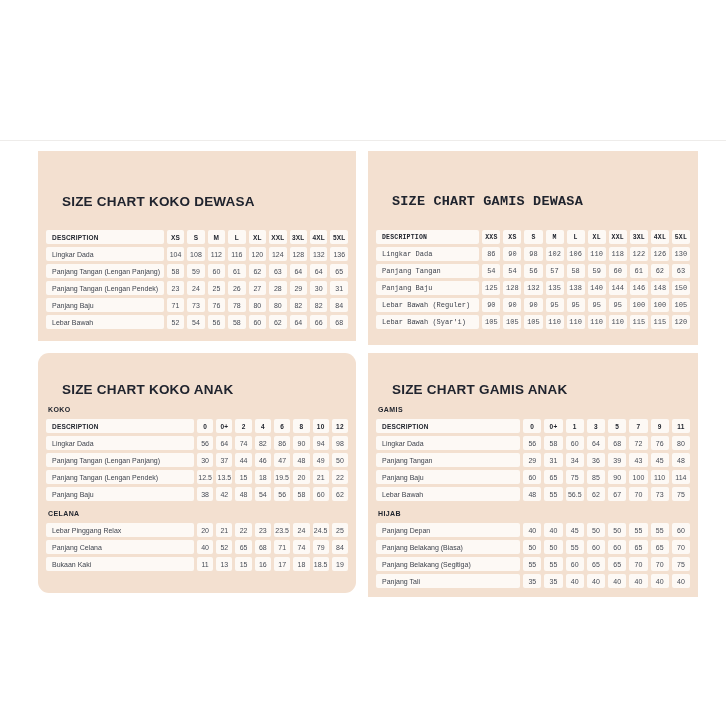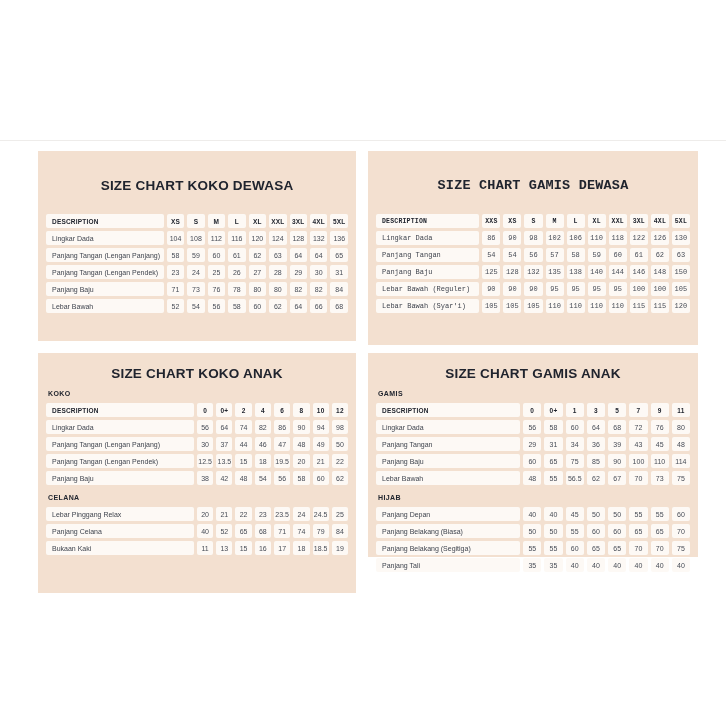--- a/index.html
+++ b/index.html
@@ -14,25 +14,25 @@
     background:rgba(160,150,140,0.18);
   }
   .panel{
     position:absolute;
     background:#f3e0d0;
     padding:0 8px;
     box-sizing:border-box;
   }
   #panel-0{left:38px;top:151px;width:318px;height:190px;}
   #panel-1{left:368px;top:151px;width:330px;height:194px;font-family:Liberation Mono, monospace;}
-  #panel-2{left:38px;top:353px;width:318px;height:240px;}
-  #panel-3{left:368px;top:353px;width:330px;height:204px;}
+  #panel-2{left:38px;top:353px;width:318px;height:240px;border-radius:11px;}
+  #panel-3{left:368px;top:353px;width:330px;height:244px;}
 
   .panel h2{
-    margin:0;text-align:center;
+    margin:16px;
     font-size:13.5px;font-weight:bold;color:#20242e;
     letter-spacing:0.2px;
   }
   #panel-0 h2,#panel-1 h2{padding-top:27px;margin-bottom:21px;}
   #panel-2 h2,#panel-3 h2{padding-top:13px;margin-bottom:4px;}
 
   .section-label{
     font-size:7px;font-weight:bold;color:#22262f;
     letter-spacing:0.4px;margin:9px 0 6px 2px;text-transform:uppercase;
   }

